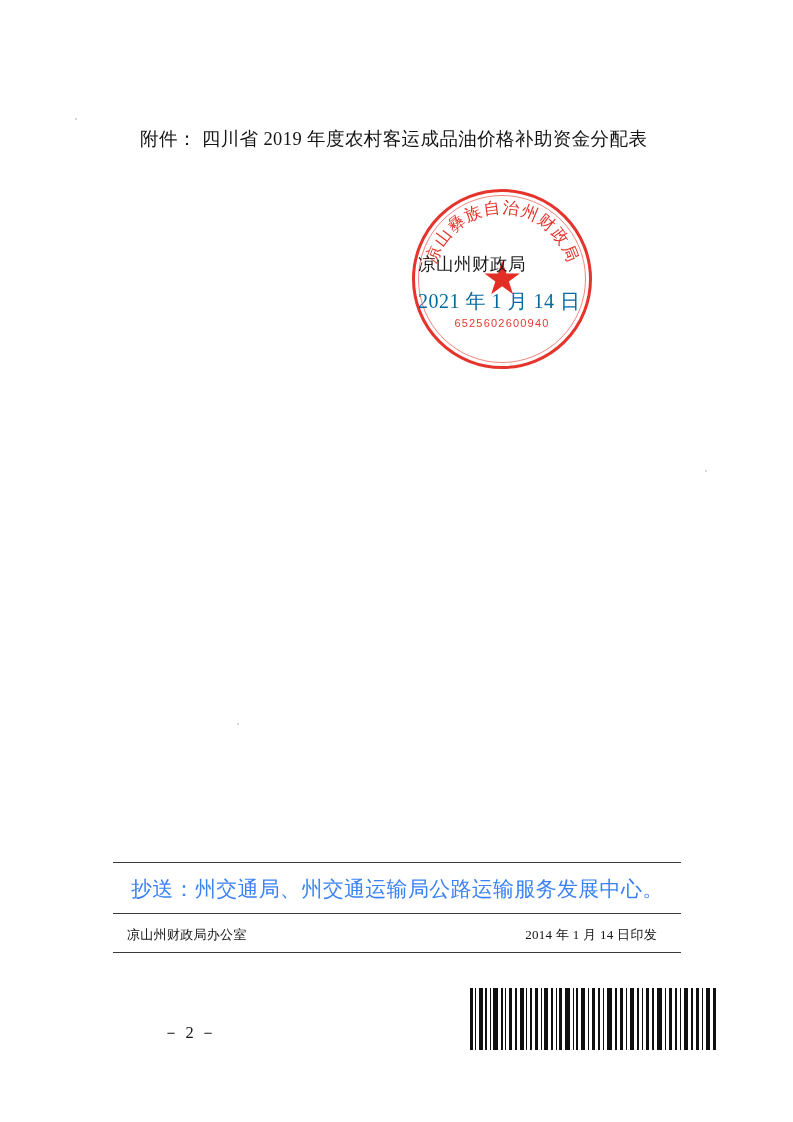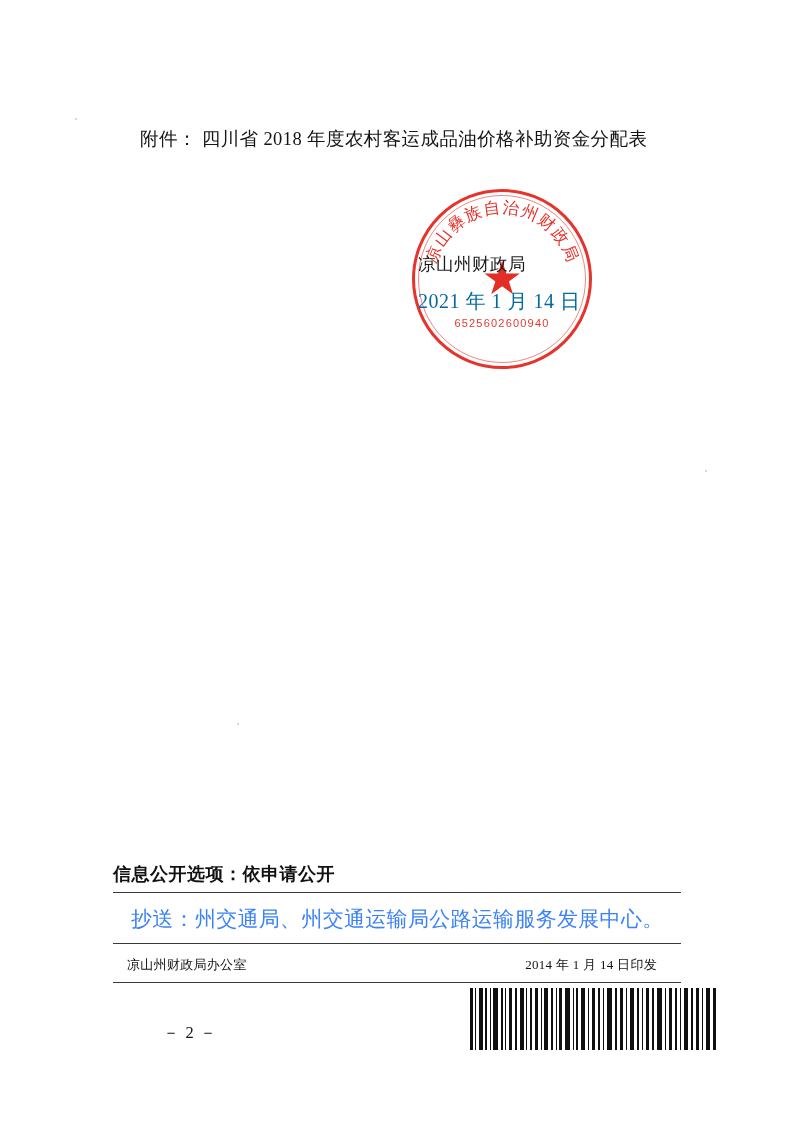--- a/index.html
+++ b/index.html
@@ -189,21 +189,21 @@
     border-radius: 50%;
   }
 </style>
 </head>
 <body>
 
 <div id="page">
 
   <div class="attachment-line">
     <span>附件：</span>
-    <span>四川省 2018 年度农村客运成品油价格补助资金分配表</span>
+    <span>四川省 2019 年度农村客运成品油价格补助资金分配表</span>
   </div>
 
   <div class="seal-wrap">
     <div class="seal-circle"></div>
     <div class="seal-inner-ring"></div>
     <div class="seal-arc-text">
       <svg width="180" height="180" viewBox="0 0 180 180">
         <defs>
           <path id="arcTop" d="M 22,92 A 68,68 0 0 1 158,92"></path>
         </defs>
@@ -213,21 +213,20 @@
       </svg>
     </div>
     <div class="seal-star">★</div>
     <div class="seal-code">6525602600940</div>
   </div>
 
   <div class="seal-org">凉山州财政局</div>
   <div class="seal-date">2021 年 1 月 14 日</div>
 
   <div class="footer">
-    <div class="disclosure">信息公开选项：依申请公开</div>
     <div class="rule"></div>
     <div class="copy-row">抄送：州交通局、州交通运输局公路运输服务发展中心。</div>
     <div class="rule"></div>
     <div class="issuer-row">
       <span class="left">凉山州财政局办公室</span>
       <span class="right">2014 年 1 月 14 日印发</span>
     </div>
     <div class="rule"></div>
   </div>
 

